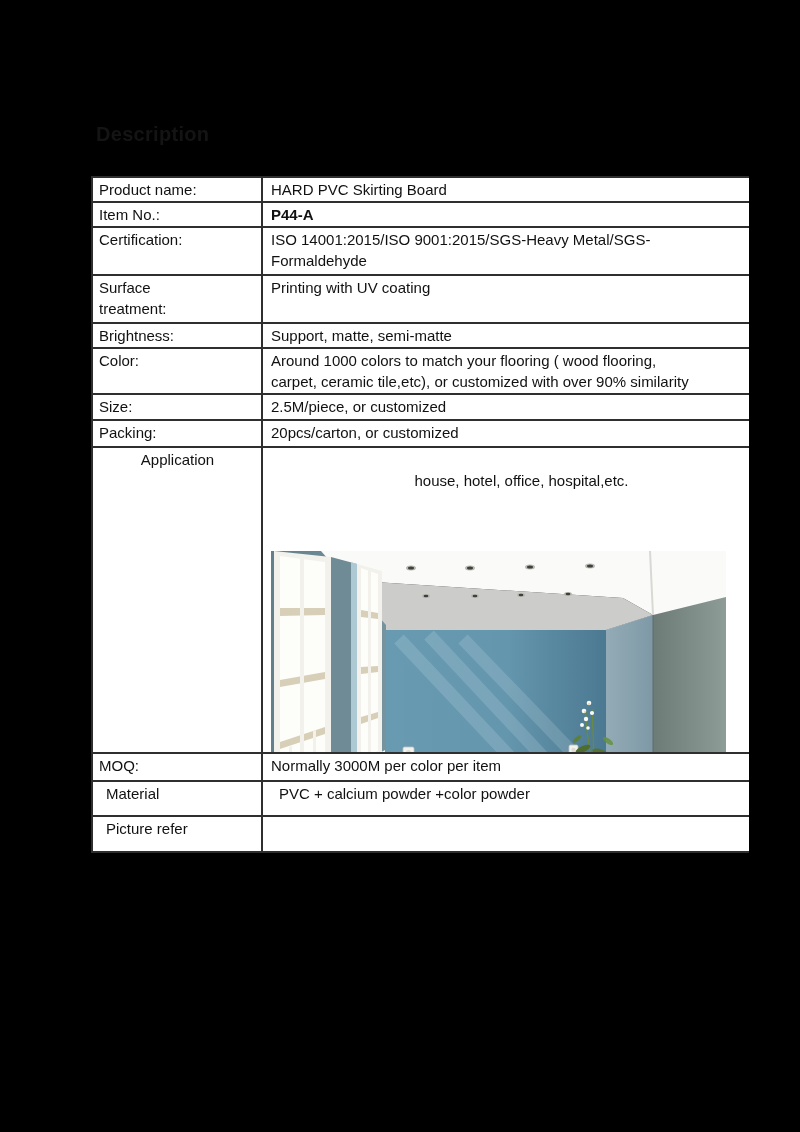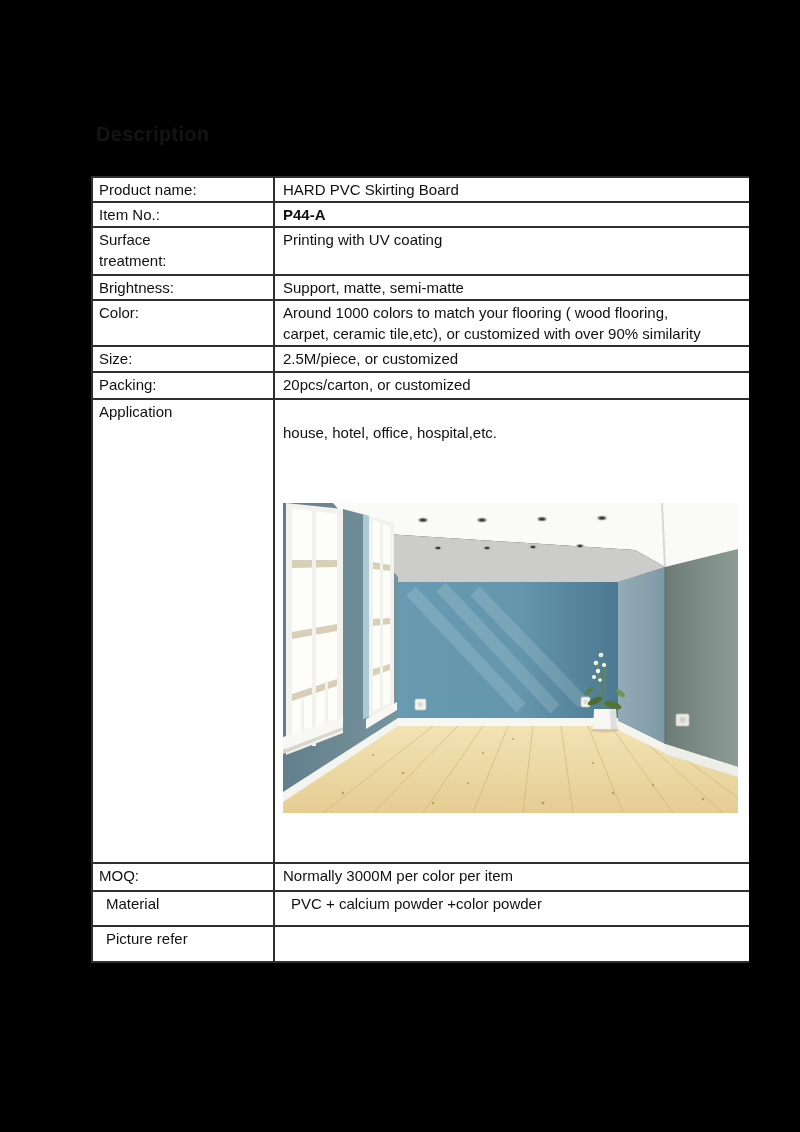--- a/index.html
+++ b/index.html
@@ -4,25 +4,25 @@
 <style>
   html,body{margin:0;padding:0;background:#000;}
   .canvas{position:relative;width:800px;height:1132px;background:#000;overflow:hidden;
           font-family:"Liberation Sans",sans-serif;}
   .doc-heading{position:absolute;left:96px;top:123px;font-size:20px;font-weight:bold;
                color:#141414;letter-spacing:.3px;}
   .tablewrap{position:absolute;left:91px;top:176px;width:658px;height:799px;overflow:hidden;}
   table.spec{width:658px;table-layout:fixed;border-collapse:collapse;background:#fff;
              font-size:15px;line-height:21px;color:#111;}
   table.spec td{border:2px solid #2f2f2f;vertical-align:top;overflow:hidden;}
-  td.lab{width:157px;padding:1px 17px 1px 6px;white-space:pre-line;}
+  td.lab{width:157px;padding:1px 5px 1px 6px;white-space:pre-line;}
   td.val{width:501px;padding:1px 6px 1px 8px;white-space:pre-line;}
   tr.r0{height:23px;} tr.r1{height:22px;} tr.r2{height:48px;} tr.r3{height:48px;}
   tr.r4{height:25px;} tr.r5{height:45px;} tr.r6{height:26px;} tr.r7{height:27px;}
-  tr.r8{height:464px;} tr.r9{height:28px;} tr.r10{height:22px;} tr.r11{height:35px;}
+  tr.r8{height:306px;text-align:center;} tr.r9{height:28px;} tr.r10{height:22px;} tr.r11{height:35px;}
   tr.r12{height:36px;}
   .b{font-weight:bold;}
   td.mid{vertical-align:middle;}
   td.ind{padding-left:13px;}
   td.ind2{padding-left:16px;}
   td.app{position:relative;}
   .photo{position:absolute;left:8px;top:82px;width:455px;height:310px;}
   .photo svg{display:block;}
 </style>
 </head>
@@ -34,20 +34,25 @@
   <div class="tablewrap">
     <table class="spec">
       <tbody>
           <tr class="r0">
         <td class="lab">Product name:</td>
         <td class="val">HARD PVC Skirting Board</td>
       </tr>
       <tr class="r1">
         <td class="lab">Item No.:</td>
         <td class="val b">P44-A</td>
+      </tr>
+      <tr class="r2">
+        <td class="lab">Certification:</td>
+        <td class="val">ISO 14001:2015/ISO 9001:2015/SGS-Heavy Metal/SGS-
+Formaldehyde</td>
       </tr>
       <tr class="r3">
         <td class="lab">Surface
 treatment:</td>
         <td class="val">Printing with UV coating</td>
       </tr>
       <tr class="r4">
         <td class="lab">Brightness:</td>
         <td class="val">Support, matte, semi-matte</td>
       </tr>

